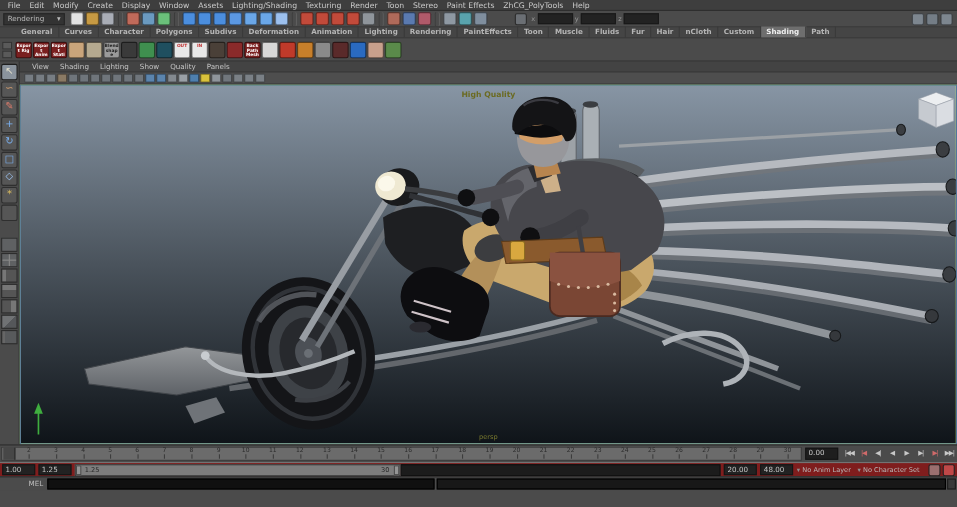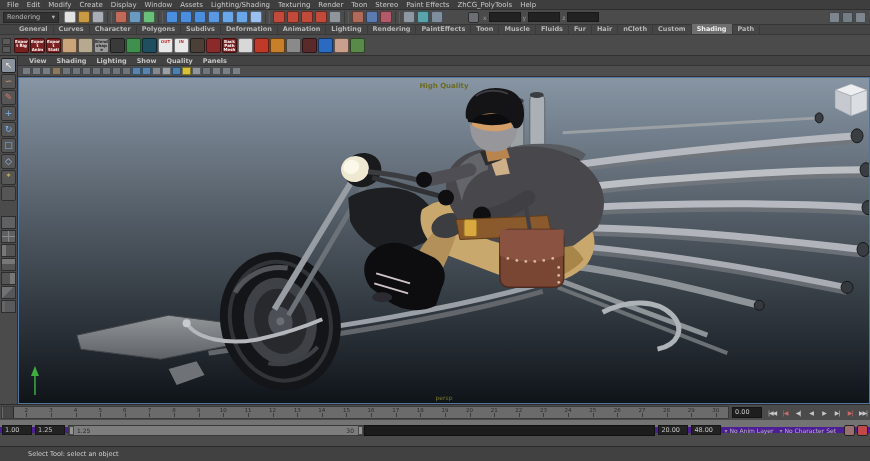--- a/index.html
+++ b/index.html
@@ -62,21 +62,21 @@
       linear-gradient(#888,#888) center/100% 1px no-repeat,
       linear-gradient(#888,#888) center/1px 100% no-repeat, #5f6163; }
   .layout-btn:nth-child(3) { background:linear-gradient(90deg,#777 30%,#555 30%); }
   .layout-btn:nth-child(4) { background:linear-gradient(#777 45%,#555 45%); }
   .layout-btn:nth-child(5) { background:linear-gradient(90deg,#555 65%,#777 65%); }
   .layout-btn:nth-child(6) { background:linear-gradient(135deg,#707274 50%,#55575a 50%); }
   .layout-btn:nth-child(7) { background:linear-gradient(90deg,#666 20%,#585a5c 20%); }
 
   .panel { position:absolute; left:18px; top:0; right:0; height:100%; }
   .panel-menubar { height:10px; background:#434343; display:flex; align-items:center;
-                   font-size:6.5px; color:#c5c5c5; padding-left:6px; border-bottom:1px solid #353535;font-weight:bold; }
+                   font-size:6.5px; color:#c5c5c5; padding-left:6px; border-bottom:1px solid #353535; }
   .panel-menu-item { padding:0 5px; }
   .panel-toolbar { height:11px; background:#4e4e4e; display:flex; align-items:center;
                    padding-left:4px; border-bottom:1px solid #333; }
   .ptb-icon { width:9px; height:8px; margin-right:1px; border-radius:1px; border:1px solid rgba(0,0,0,.4); flex:0 0 auto; }
 
   .viewport { position:absolute; left:0; right:0; top:21px; bottom:0; border:1px solid #54749c;
               overflow:hidden; background:#bef264; }
   .viewport svg { display:block; width:100%; height:100%; }
   .hq-label { position:absolute; top:4px; left:50%; transform:translateX(-50%);
               font-size:7px; font-weight:bold; color:#6b6b22; }
@@ -93,22 +93,22 @@
   .tick { flex:1; position:relative; font-size:5.5px; color:#2b2b2b; text-align:center; line-height:7px; }
   .tick::after { content:''; position:absolute; left:50%; bottom:1px; width:1px; height:4px; background:#3c3c3c; }
   .time-field { width:30px; height:11px; background:#1e1e1e; border:1px solid #141414;
                 color:#c8c8c8; font-size:6.5px; line-height:9px; padding-left:2px; margin:0 3px; }
   .playback { display:flex; }
   .pb-btn { width:12px; height:12px; font-size:6px; letter-spacing:-1px; color:#c8c8c8;
             text-align:center; line-height:12px; margin-left:1px; }
   .pb-btn.red { color:#cf6a6a; }
 
   
-  .rangeslider { top:420px; height:13px; background:#4c1d95; display:flex; align-items:center;
-                 border-top:7px solid #737373; padding:0 2px; font-size:6.5px; }
+  .rangeslider { top:420px; height:13px; background:#7f1d1d; display:flex; align-items:center;
+                 border-top:1px solid #737373; padding:0 2px; font-size:6.5px; }
   .r-field { width:30px; height:10px; background:#222; border:1px solid #161616; color:#c5c5c5;
              line-height:8px; padding-left:2px; margin-right:3px; flex:0 0 auto; }
   .range-bar { width:296px; height:11px; background:#7d7d7d; border:1px solid #3a3a3a;
                position:relative; font-size:6px; color:#2a2a2a; flex:0 0 auto; }
   .range-handle { position:absolute; top:0; width:5px; height:100%; background:#949494; border:1px solid #4a4a4a; }
   .range-handle.left { left:0; } .range-handle.right { right:0; }
   .rb-start { position:absolute; left:8px; top:1px; } .rb-end { position:absolute; right:9px; top:1px; }
   .black-strip { flex:1; height:11px; background:#1c1c1c; border:1px solid #101010; margin-right:3px; }
   .dropdown { display:flex; align-items:center; color:#b9b9b9; font-size:6px; margin-right:6px; white-space:nowrap; }
   .dropdown .dd-caret { color:#8f8f8f; margin-right:2px; font-size:6px; }
@@ -527,18 +527,21 @@
       <span>No Anim Layer</span>
     </span>
     <span class="dropdown">
       <span class="dd-caret">▾</span>
       <span>No Character Set</span>
     </span>
     <span class="rs-icon" style="background:#9a6f6f;"></span>
     <span class="rs-icon" style="background:#c04848;"></span>
   </div>
 
-
-  <div class="row helpline">
-    <span>Select Tool: select an object</span>
+  <div class="row commandline">
+    <span class="mel-label">MEL</span>
+    <span class="cmd-input"></span>
+    <span class="cmd-result"></span>
+    <span class="cmd-btn"></span>
   </div>
 
+
 </div>
 
 </body></html>

